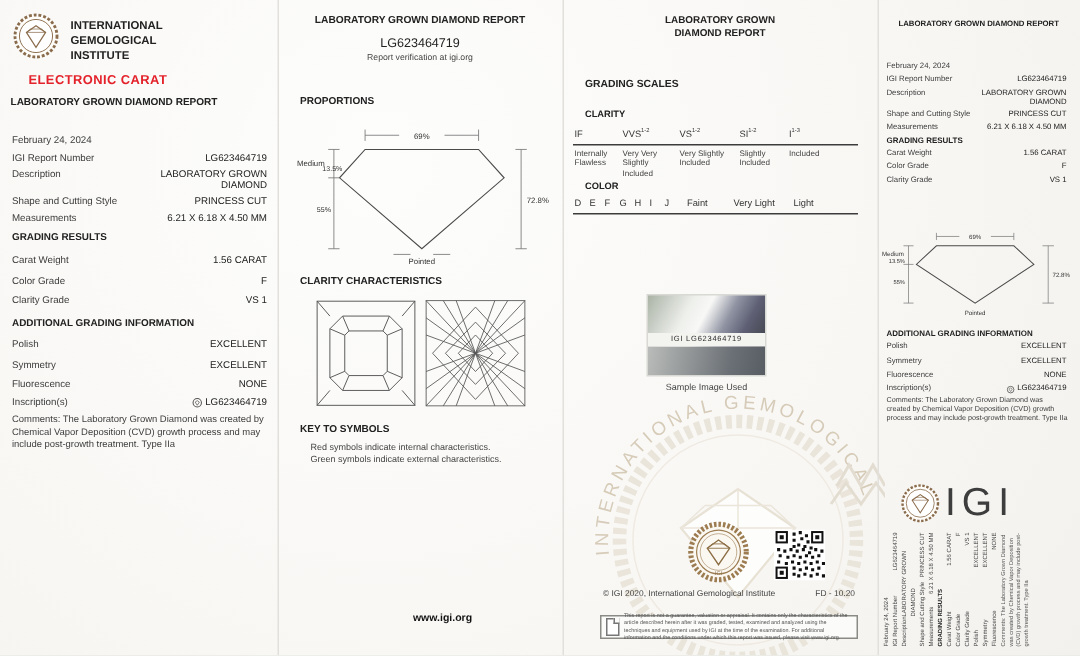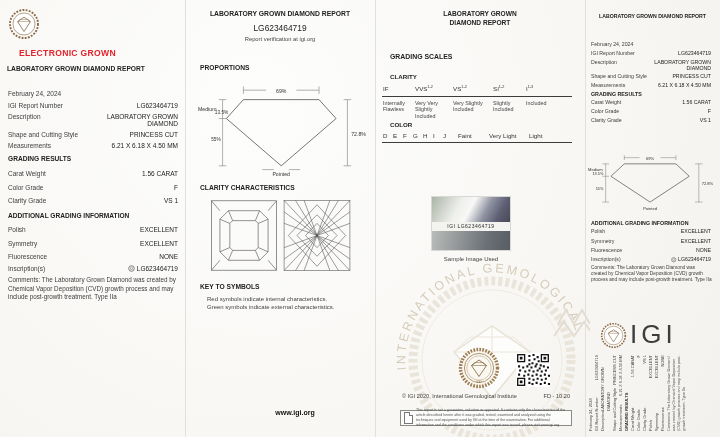--- a/index.html
+++ b/index.html
@@ -53,21 +53,26 @@
 
 <div class="page">
 
   <div class="abs p1">
     <svg class="abs" style="left:8px;top:8px" width="32" height="32" viewBox="0 0 40 40">
       <circle cx="20" cy="20" r="17.5" fill="#fffdf9" stroke="#8a6c4c" stroke-width="2.4" stroke-dasharray="2.4 1.6"></circle>
       <circle cx="20" cy="20" r="13.8" fill="#fff" stroke="#8a6c4c" stroke-width="0.8"></circle>
       <path d="M12,17 L20,11.5 L28,17 L20,29.5 Z" fill="none" stroke="#8a6c4c" stroke-width="1"></path>
       <path d="M12,17 L28,17 M15.4,14.2 L24.6,14.2 M15.4,14.2 L12,17 M24.6,14.2 L28,17" fill="none" stroke="#8a6c4c" stroke-width="0.6"></path>
     </svg>
-    <div class="abs b" style="left:19px;top:48px;font-size:8.6px;color:#e4222b;letter-spacing:.3px;">ELECTRONIC GROWN</div>
+    <div class="abs b" style="left:47px;top:12px;font-size:7.6px;line-height:1.3;color:#222;">
+      <div>INTERNATIONAL</div>
+      <div>GEMOLOGICAL</div>
+      <div>INSTITUTE</div>
+    </div>
+    <div class="abs b" style="left:19px;top:48px;font-size:8.6px;color:#e4222b;letter-spacing:.3px;">ELECTRONIC CARAT</div>
     <div class="abs b" style="left:7px;top:65px;font-size:6.7px;color:#222;">LABORATORY GROWN DIAMOND REPORT</div>
 
     <div class="r" style="top:90px">
         <span class="lbl">February 24, 2024</span>
       </div>
 
     <div class="r" style="top:102px">
       <span class="lbl">IGI Report Number</span>
         <span class="val">LG623464719</span>
     </div>

